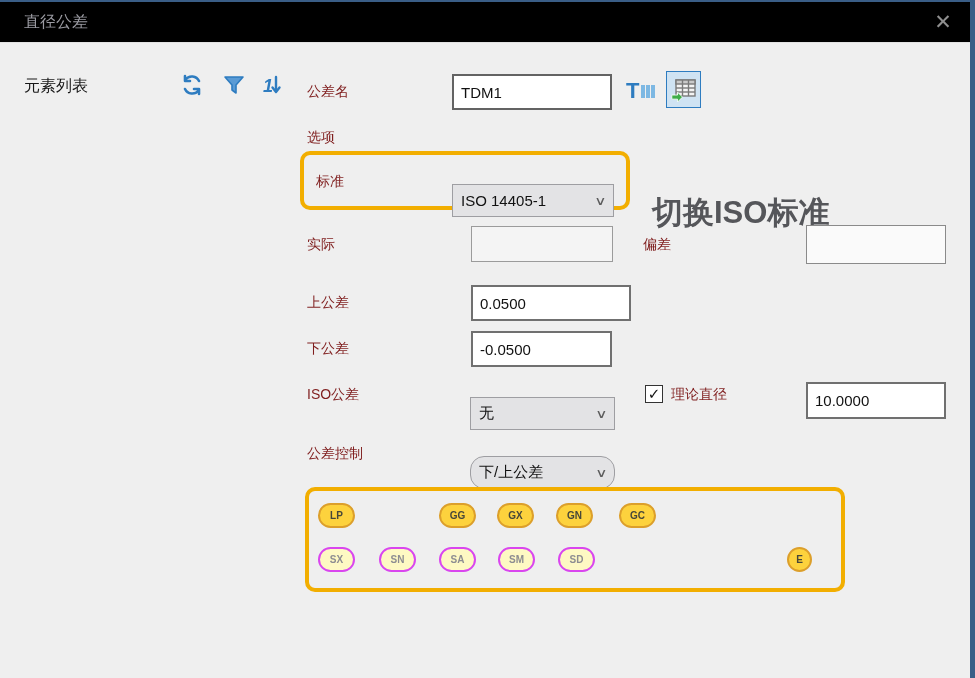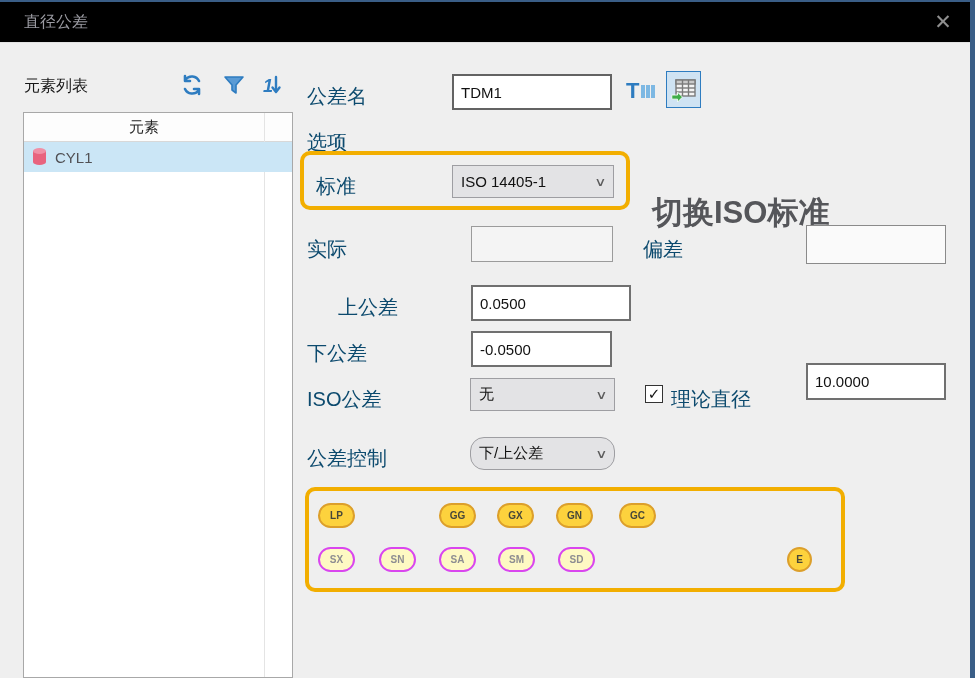--- a/index.html
+++ b/index.html
@@ -28,26 +28,26 @@
 
   #element-list { left:23px; top:112px; width:270px; height:566px; background:#ffffff; border:1px solid #a8a8a8; }
   #list-header { position:absolute; left:0; top:0; width:268px; height:29px; background:#fdfdfd; border-bottom:1px solid #d8d8d8; }
   #list-header-label { position:absolute; left:0; top:5px; width:240px; text-align:center; font-size:15px; color:#222; }
   #list-col-divider { position:absolute; left:240px; top:0; width:1px; height:564px; background:#e4e4e4; }
   #list-row-cyl1 { position:absolute; left:0; top:29px; width:268px; height:30px; background:#cbe6f6; display:flex; align-items:center; cursor:pointer; }
   #cyl-icon { margin-left:7px; width:17px; height:20px; }
   #list-row-label { margin-left:7px; font-size:15px; color:#515155; }
 
   
-  .form-label { font-size:20px; color:#0c4a6e; }
+  .form-label { font-size:14px; color:#7f1d1d; }
   .textbox { background:#ffffff; border:2px solid #707070; font-size:15px; color:#111; padding:0 7px;
              display:flex; align-items:center; }
   .textbox-disabled { background:#f4f4f4; border:1px solid #9b9b9b; }
   .dropdown { background:#e3e3e5; border:1px solid #9e9ea2; font-size:15px; color:#111; padding:0 8px;
-              display:flex; align-items:center; justify-content:space-between; cursor:pointer; }
+              display:flex; align-items:center; justify-content:space-between; cursor:pointer;margin-top:19px; }
   .chevron { color:#5c5c5c; font-size:12px; transform:scaleX(1.4); margin-left:4px; }
 
   
   #lbl-tolname { left:307px; top:83px; }
   #inp-tolname { left:452px; top:74px; width:160px; height:36px; border-color:#636363; }
   #icon-tcol { left:626px; top:77px; width:30px; height:28px; cursor:pointer; }
   #btn-table { left:666px; top:71px; width:35px; height:37px; background:#cfe3f3; border:1px solid #2e7cc0;
                display:flex; align-items:center; justify-content:center; cursor:pointer; }
 
   #lbl-options { left:307px; top:129px;text-align:center; }
@@ -57,31 +57,31 @@
   #lbl-standard { left:316px; top:173px; }
   #dd-standard { left:452px; top:165px; width:162px; height:33px; }
   .annotation { color:#55565a; font-weight:600;margin-top:32px; }
   #annot-standard { left:652px; top:160px; font-size:31px; }
 
   #lbl-actual { left:307px; top:236px; }
   #inp-actual { left:471px; top:226px; width:142px; height:36px; }
   #lbl-deviation { left:643px; top:236px; }
   #inp-deviation { left:806px; top:225px; width:140px; height:39px; background:#fafafa; border:1px solid #8a8a8a; }
 
-  #lbl-upper { left:307px; top:294px;margin-left:31px; }
+  #lbl-upper { left:307px; top:294px; }
   #inp-upper { left:471px; top:285px; width:160px; height:36px; }
   #lbl-lower { left:307px; top:340px; }
   #inp-lower { left:471px; top:331px; width:141px; height:36px; }
 
   #lbl-isotol { left:307px; top:386px; }
   #dd-isotol { left:470px; top:378px; width:145px; height:33px; }
   #chk-theo { left:645px; top:385px; width:18px; height:18px; background:#ffffff; border:1px solid #333;
               display:flex; align-items:center; justify-content:center; font-size:15px; color:#111; cursor:pointer; }
   #lbl-theo { left:671px; top:386px; }
-  #inp-theo { left:806px; top:363px; width:140px; height:37px; }
+  #inp-theo { left:806px; top:382px; width:140px; height:37px; }
 
   #lbl-tolctrl { left:307px; top:445px; }
   #dd-tolctrl { left:470px; top:437px; width:145px; height:33px;border-radius:14px; }
 
   
   #hl-modifiers { left:305px; top:487px; width:540px; height:105px; }
   .pill { width:37px; height:25px; border-radius:13px; display:flex; align-items:center; justify-content:center;
           font-size:10px; font-weight:bold; cursor:pointer; }
   .pill-on  { background:#fdd23d; border:2px solid #dc9f2b; color:#474739; }
   .pill-off { background:#fef9c3; border:2px solid #d946ef; color:#8d8d91; }
@@ -123,33 +123,20 @@
     </svg>
   </div>
   <div class="abs tool-icon" id="icon-sort">
     <svg width="24" height="24" viewBox="0 0 24 24">
       <text x="3" y="19" font-size="18" font-weight="bold" fill="#2e7cc0" font-style="italic">1</text>
       <path d="M16 4 v14" stroke="#2e7cc0" stroke-width="2.4" stroke-linecap="round"></path>
       <path d="M12.5 14.5 L16 19 L19.5 14.5" fill="none" stroke="#2e7cc0" stroke-width="2.4" stroke-linecap="round" stroke-linejoin="round"></path>
     </svg>
   </div>
 
-  <div class="abs" id="element-list">
-    <div id="list-header">
-      <div id="list-header-label">元素</div>
-    </div>
-    <div id="list-col-divider"></div>
-    <div id="list-row-cyl1">
-      <svg id="cyl-icon" viewBox="0 0 17 20">
-        <path d="M2 4 v11 a6.5 3 0 0 0 13 0 v-11 Z" fill="#e8637e"></path>
-        <ellipse cx="8.5" cy="4" rx="6.5" ry="3" fill="#f090a6"></ellipse>
-      </svg>
-      <span id="list-row-label">CYL1</span>
-    </div>
-  </div>
 
   <div class="abs form-label" id="lbl-tolname">公差名</div>
   <div class="abs textbox" id="inp-tolname">TDM1</div>
   <div class="abs" id="icon-tcol">
     <svg width="30" height="28" viewBox="0 0 30 28">
       <text x="0" y="21" font-size="22" font-weight="bold" fill="#2e7cc0">T</text>
       <rect x="15" y="8" width="4" height="13" fill="#7db8e3"></rect>
       <rect x="20" y="8" width="4" height="13" fill="#7db8e3"></rect>
       <rect x="25" y="8" width="4" height="13" fill="#7db8e3"></rect>
     </svg>

